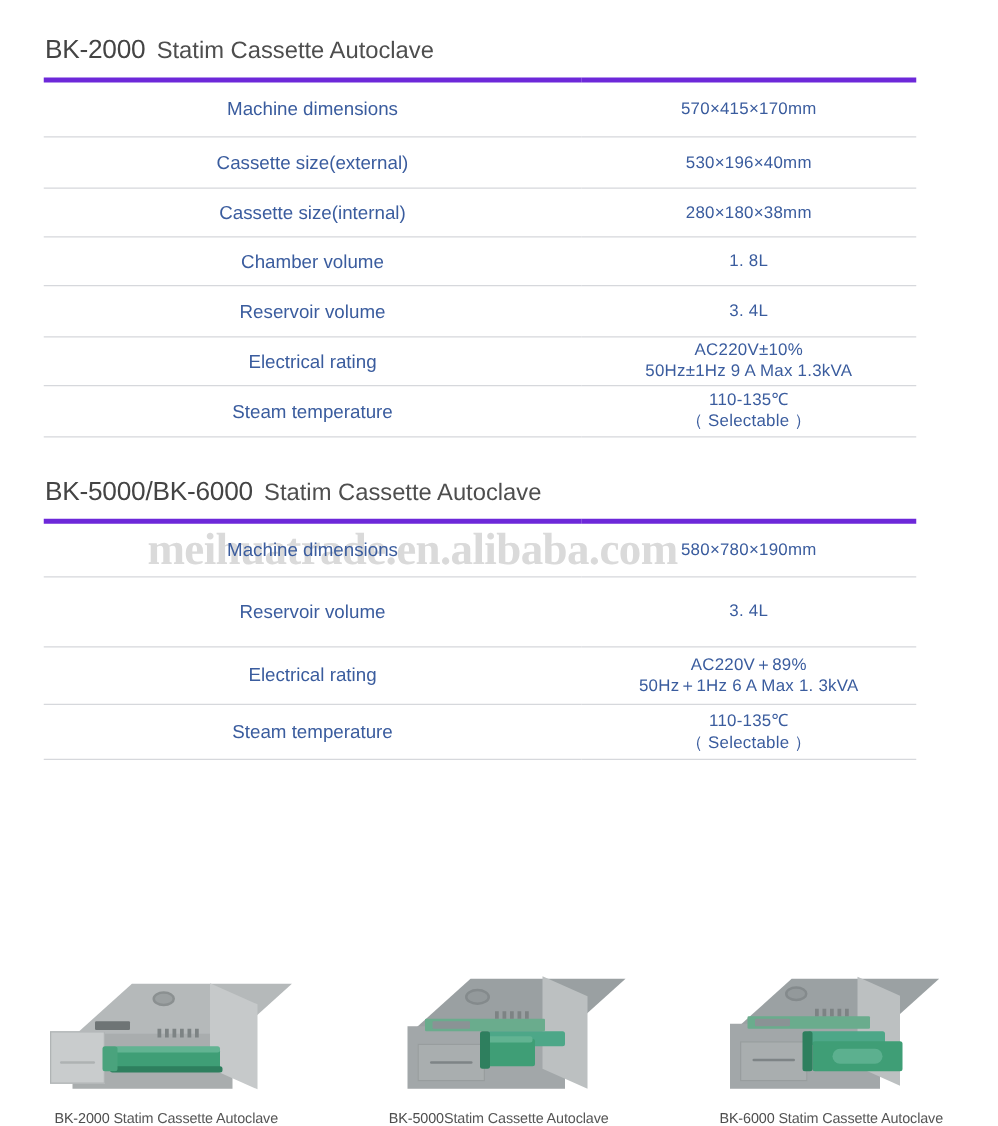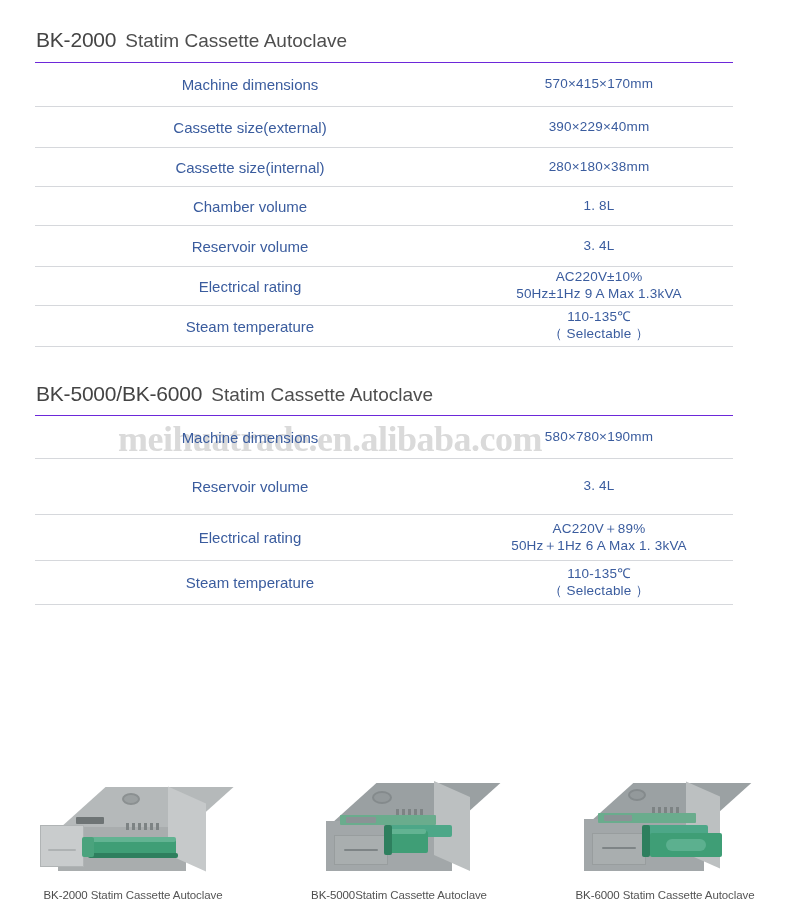--- a/index.html
+++ b/index.html
@@ -50,21 +50,21 @@
     border-collapse: collapse;
     table-layout: fixed;
   }
   #table-1 { top: 62px; }
   #table-2 { top: 415px; }
 
   .spec-table tr {
     border-bottom: 1px solid #d6d8dc;
   }
   .spec-table tr:first-child {
-    border-top: 1px solid #6d28d9;
+    border-top: 4px solid #6d28d9;
     margin-top: 40px;
   }
   .spec-table td {
     padding: 0;
     vertical-align: middle;
   }
 
   .cell-label {
     width: 430px;
     text-align: center;
@@ -208,21 +208,21 @@
     <tbody>
       <tr class="r-43">
         <td class="cell-label"><span>Machine dimensions</span></td>
         <td class="cell-value">
           <span>570×415×170mm</span>
         </td>
       </tr>
       <tr class="r-40">
         <td class="cell-label"><span>Cassette size(external)</span></td>
         <td class="cell-value">
-          <span>390×229×40mm</span>
+          <span>530×196×40mm</span>
         </td>
       </tr>
       <tr class="r-38">
         <td class="cell-label"><span>Cassette size(internal)</span></td>
         <td class="cell-value">
           <span>280×180×38mm</span>
         </td>
       </tr>
       <tr class="r-38">
         <td class="cell-label"><span>Chamber volume</span></td>

